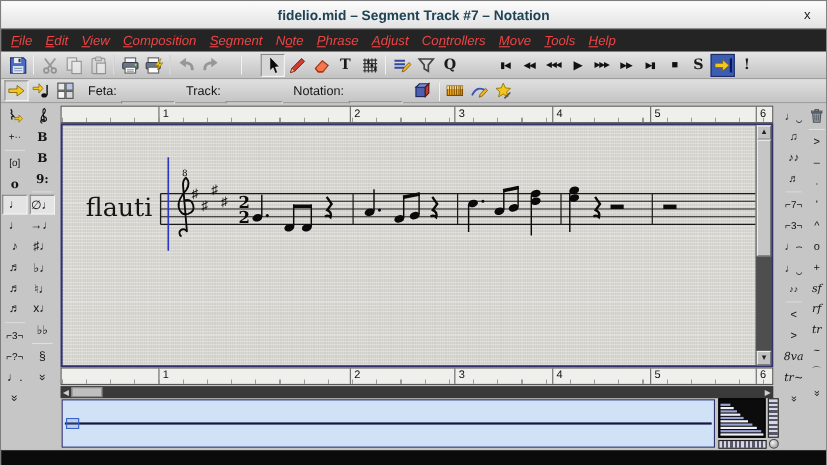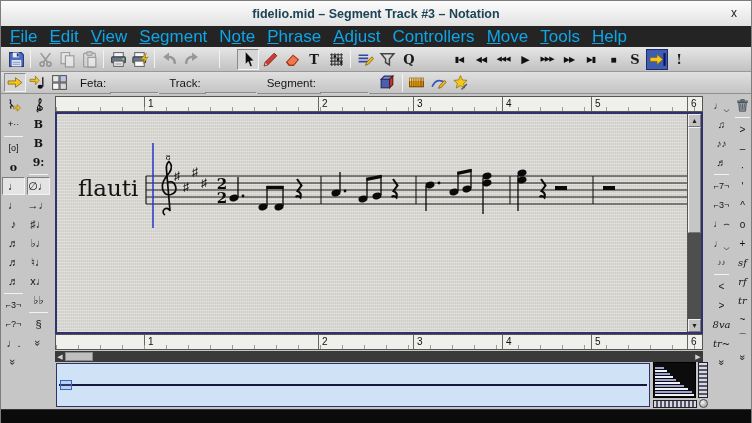--- a/index.html
+++ b/index.html
@@ -6,21 +6,21 @@
   *{box-sizing:border-box;}
   .root{width:752px;height:423px;position:relative;font-family:"Liberation Sans",sans-serif;
         background:#c6c6c6;border:1px solid #7d7d7d;border-bottom:none;overflow:hidden;}
   
   .titlebar{height:26px;background:linear-gradient(#fcfcfc,#e2e2e2);border-bottom:1px solid #222;
             display:flex;align-items:center;justify-content:center;position:relative;}
   .title{font-size:12.5px;font-weight:bold;color:#1d4355;}
   .closebtn{position:absolute;right:14px;top:5px;font-size:12px;color:#222;line-height:14px;}
   
   .menubar{height:20px;background:#242424;display:flex;align-items:center;padding-left:3px;}
-  .menu-item{color:#0ea5e9;font-size:17px;padding:2px 6px;white-space:nowrap;}
+  .menu-item{color:#ef4444;font-size:12px;padding:2px 6px;white-space:nowrap;font-style:italic;}
   
   .tb1{height:25px;background:linear-gradient(#e6e6e6,#c2c2c2);border-bottom:1px solid #989898;
        display:flex;align-items:center;padding:0 4px;}
   .tb2{height:22px;background:linear-gradient(#e0e0e0,#c4c4c4);border-bottom:1px solid #909090;
        display:flex;align-items:center;padding:0 3px;}
   .tbtn{width:22px;height:21px;display:flex;align-items:center;justify-content:center;flex:none;
         border:1px solid transparent;color:#5a5a5a;background:transparent;padding:0;}
   .tb2 .tbtn{height:19px;}
   .tbtn svg{width:17px;height:17px;display:block;}
   .tbtn.pressed{background:#d6d6d6;border-color:#8a8a8a #f4f4f4 #f4f4f4 #8a8a8a;}
@@ -100,28 +100,29 @@
   .knob{position:absolute;left:644px;top:37px;width:9px;height:9px;border-radius:50%;
         background:radial-gradient(circle at 35% 35%,#f2f2f2,#8e8e8e);border:1px solid #4a4a4a;}
   .bottombar{height:15px;background:#0b0b0b;border-top:1px solid #333;}
 </style>
 </head>
 <body>
 
 <div class="root">
 
   <div class="titlebar">
-    <span class="title">fidelio.mid – Segment Track #3 – Notation</span>
+    <span class="title">fidelio.mid – Segment Track #7 – Notation</span>
     <span class="closebtn">x</span>
   </div>
 
   <div class="menubar" id="menubar">
       <span class="menu-item"><u>F</u>ile</span>
       <span class="menu-item"><u>E</u>dit</span>
       <span class="menu-item"><u>V</u>iew</span>
+      <span class="menu-item"><u>C</u>omposition</span>
       <span class="menu-item"><u>S</u>egment</span>
       <span class="menu-item">N<u>o</u>te</span>
       <span class="menu-item"><u>P</u>hrase</span>
       <span class="menu-item"><u>A</u>djust</span>
       <span class="menu-item">Co<u>n</u>trollers</span>
       <span class="menu-item"><u>M</u>ove</span>
       <span class="menu-item"><u>T</u>ools</span>
       <span class="menu-item"><u>H</u>elp</span>
     </div>
 
@@ -299,21 +300,21 @@
     <span class="tlabel">Feta:</span>
     <span class="dd">
       <span class="val">Feta</span>
       <span class="arr">▼</span>
     </span>
     <span class="tlabel">Track:</span>
     <span class="dd" style="width:52px;">
       <span class="val">8</span>
       <span class="arr" style="margin-left:auto;">▼</span>
     </span>
-    <span class="tlabel">Segment:</span>
+    <span class="tlabel">Notation:</span>
     <span class="dd">
       <span class="val">53%</span>
       <span class="arr">▼</span>
     </span>
     <span id="tb2-right" style="display:flex;align-items:center;margin-left:8px;">
         <button class="tbtn">
           <svg viewBox="0 0 16 16">
             <rect x="2" y="5" width="8" height="8" fill="#4a5fb0" stroke="#222a5e"></rect>
             <path d="M2,5 L5,2 L13,2 L10,5 Z" fill="#7c8cd0" stroke="#222a5e"></path>
             <path d="M13,2 L13,10 L10,13 L10,5 Z" fill="#c23b30" stroke="#5e1511"></path>

